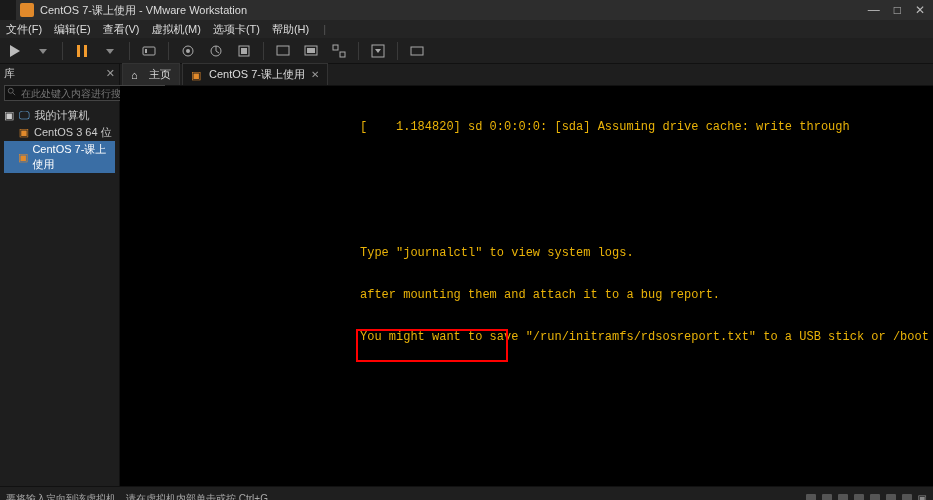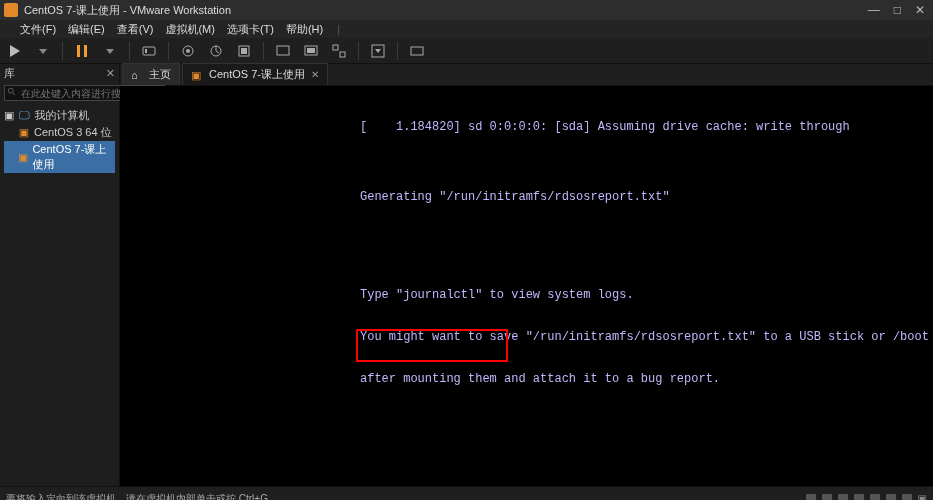--- a/index.html
+++ b/index.html
@@ -14,33 +14,34 @@
 }
 
 .titlebar {
   height: 20px;
   background: #2d2d2d;
   display: flex;
   align-items: center;
   padding: 0 4px;
   color: #ddd;
   font-size: 11px;
+  margin-left: 16px;
 }
 .titlebar .appicon { width: 14px; height: 14px; background: #e28a2b; margin-right: 6px; border-radius: 2px; }
 .titlebar .title { flex: 1; }
 .winctrls { display: flex; gap: 14px; margin-right: 4px; }
 .winctrls span { cursor: pointer; font-size: 12px; color: #bbb; }
 
 
 .menubar {
   height: 18px;
   background: #242424;
   display: flex;
   align-items: center;
-  padding: 0 20px;
+  padding: 0 6px;
   gap: 12px;
   font-size: 11px;
   color: #ddd;
 }
 .menubar .menuitem { cursor: pointer; }
 .menubar .sep { color: #555; margin: 0 2px; }
 
 
 .toolbar {
   height: 26px;
@@ -120,21 +121,21 @@
 }
 .tab.active { background: #1a1a1a; }
 .tab .tabico { width: 12px; height: 12px; }
 .tab .tabclose { color: #999; cursor: pointer; font-size: 10px; }
 
 .terminal {
   flex: 1; background: #000;
   padding: 6px 0 0 0;
   font-family: "Courier New", monospace;
   font-size: 12px;
-  color: #c4b5fd;
+  color: #eab308;
   white-space: pre;
   position: relative;
   overflow: hidden;
 }
 .terminal .line { padding-left: 240px; line-height: 14px; }
 .redbox {
   position: absolute;
   border: 2px solid #ff0000;
   pointer-events: none;
 }
@@ -300,26 +301,25 @@
       <div class="tab active">
         <span class="tabico" style="color:#e28a2b">▣</span>
         <span>CentOS 7-课上使用</span>
         <span class="tabclose">✕</span>
       </div>
     </div>
 
     <div class="terminal">
       <div class="line">[    1.184820] sd 0:0:0:0: [sda] Assuming drive cache: write through</div>
       <div class="line"></div>
-      <div class="line">Generating "/run/initramfs/rdsosreport.txt"</div>
       <div class="line"></div>
       <div class="line"></div>
       <div class="line">Type "journalctl" to view system logs.</div>
+      <div class="line">after mounting them and attach it to a bug report.</div>
       <div class="line">You might want to save "/run/initramfs/rdsosreport.txt" to a USB stick or /boot</div>
-      <div class="line">after mounting them and attach it to a bug report.</div>
       <div class="line"></div>
       <div class="line"></div>
       
       
       
       
       
       
       
       

